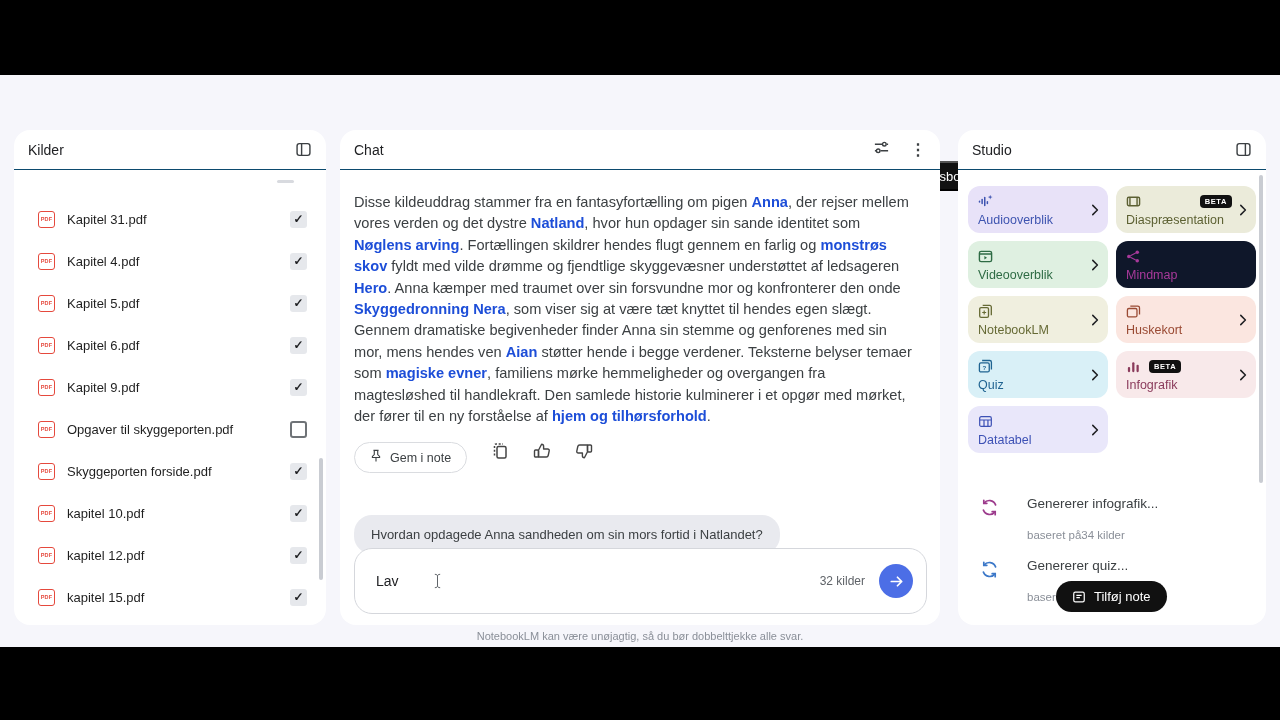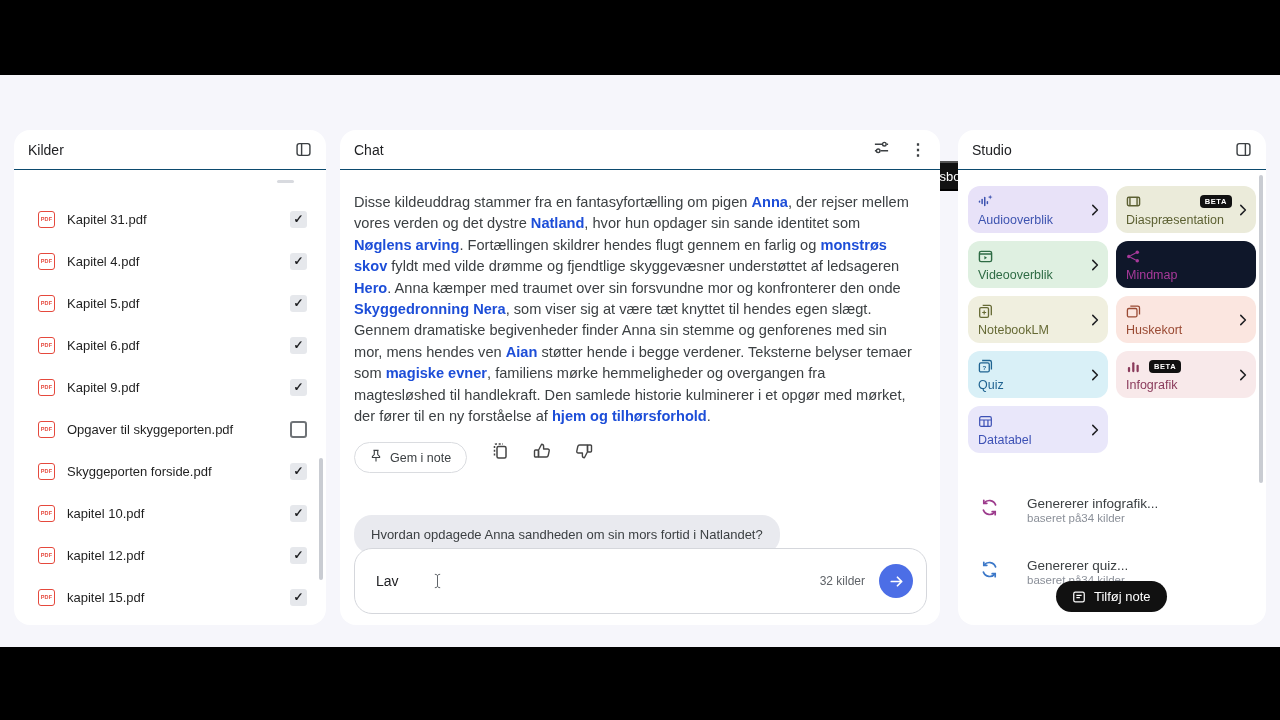--- a/index.html
+++ b/index.html
@@ -59,21 +59,21 @@
   .card-grid { position:absolute; left:10px; top:56px; width:288px; display:grid; grid-template-columns:140px 140px; gap:8px; }
   .card { position:relative; height:47px; border-radius:12px; padding:7px 10px 6px; }
   .card-top { display:flex; align-items:center; height:16px; }
   .card-icon { display:flex; }
   .beta { background:#111; color:#fff; font-size:7.5px; font-weight:bold; letter-spacing:.6px; border-radius:4px; padding:2px 5px; margin-left:8px; }
   .beta.right { margin-left:auto; margin-right:14px; }
   .card-label { position:absolute; left:10px; bottom:6px; font-size:12.5px; font-weight:500; white-space:nowrap; }
   .chev { position:absolute; right:9px; top:50%; transform:translateY(-50%); color:#202124; display:flex; }
   .task-row { position:absolute; left:22px; display:flex; gap:28px; }
   .task-title { font-size:13.5px; font-weight:500; color:#3C4043; }
-  .task-sub { font-size:11.5px; color:#8A8F98; margin-top:1px; }
+  .task-sub { font-size:11.5px; color:#8A8F98; margin-top:18px; }
 
   .add-note { position:absolute; left:1056px; top:581px; height:31px; background:#111; color:#fff; border-radius:16px;
     display:flex; align-items:center; gap:8px; padding:0 16px; font-size:13px; font-weight:500; }
   .disclaimer { position:absolute; left:0; top:630px; width:1280px; text-align:center; font-size:11px; color:#8A8F98; }
   .bar-bottom { position:absolute; left:0; top:647px; width:1280px; height:73px; background:#000; }
   .bar-top { position:absolute; left:0; top:0; width:1280px; height:75px; background:#000; }
 </style>
 </head>
 <body>
 
@@ -472,14 +472,15 @@
   <button class="add-note" style="border:none;">
     <span style="display:flex;">
       <svg viewBox="0 0 16 16" width="14" height="14" fill="none" stroke="#fff" stroke-width="1.4">
           <rect x="2" y="2.5" width="12" height="11" rx="1.8"></rect>
           <path d="M5 6.2h6M5 8.8h4"></path>
         </svg>
     </span>
     <span>Tilføj note</span>
   </button>
 
+  <div class="disclaimer">NotebookLM kan være unøjagtig, så du bør dobbelttjekke alle svar.</div>
   <div class="bar-bottom"></div>
 </div>
 
 </body></html>

